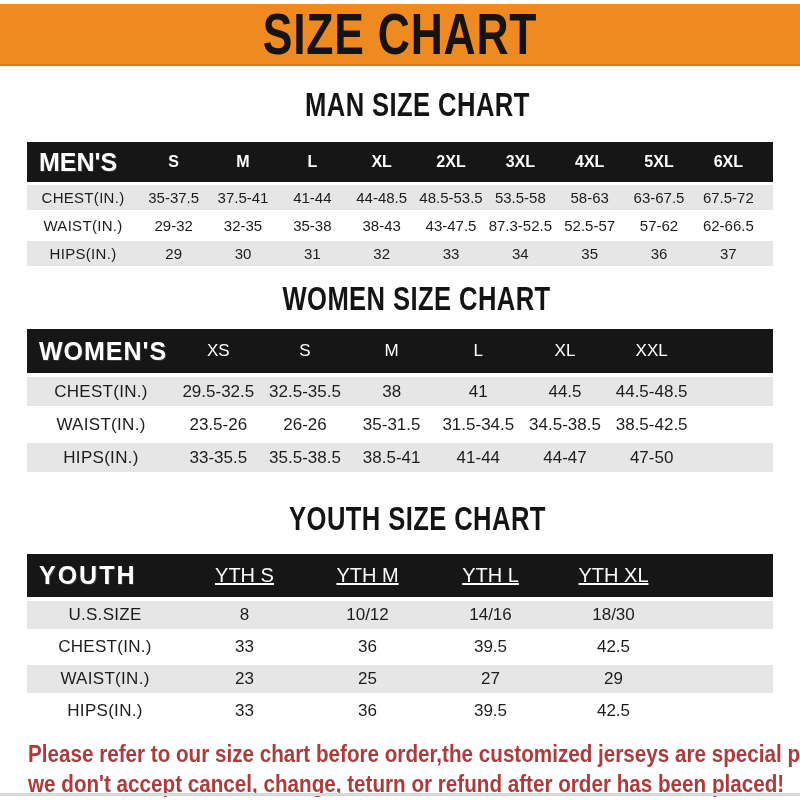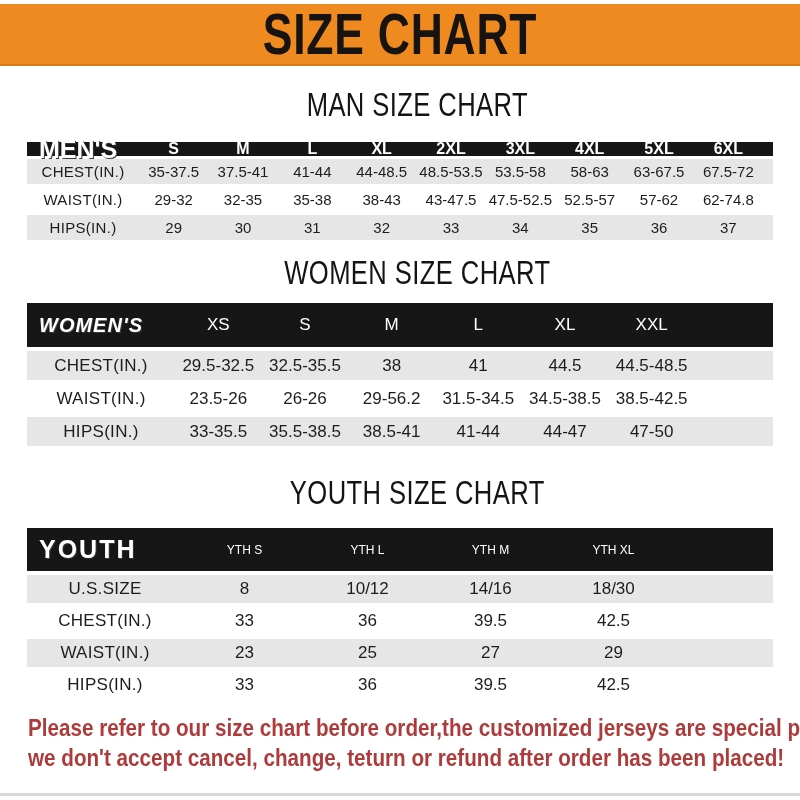--- a/index.html
+++ b/index.html
@@ -23,21 +23,21 @@
     display:inline-block;
     font-size:57px; font-weight:900;
     color:#171310;
     letter-spacing:1px;
     transform:scale(0.78, 1.02);
     white-space:nowrap;
   }
 
   
   .section-title {
-    margin:0; text-align:center; font-weight:400; color:#141414;
+    margin:0; text-align:center; font-weight:700; color:#141414;
     height:36px; line-height:36px;padding-left:34px;
   }
   .cond { display:inline-block; transform:scale(0.8, 1.05); font-size:32px; white-space:nowrap; letter-spacing:0.5px; }
   .st-man   { margin-top:20px; margin-bottom:20px; }
   .st-women { margin-top:14px; margin-bottom:13px; }
   .st-youth { margin-top:28px; margin-bottom:18px; }
 
   
   .chart { margin:0 27px; width:746px; }
   .row { display:grid; align-items:center; text-align:center; }
@@ -47,37 +47,37 @@
   .white { background:#FFFFFF; }
   .cell { overflow:hidden; white-space:nowrap; }
   .band-label {
     text-align:left; padding-left:12px; font-weight:800;
     text-shadow:1px 1px 0 #3a3a3a;
   }
   .row-label { letter-spacing:0.3px; }
 
   
   .t0 .row { grid-template-columns:112px repeat(9, 1fr); padding-right:10px; }
-  .t0 .band { height:14px; }
+  .t0 .band { height:40px; }
   .t0 .band-label { font-size:25px; }
   .t0 .band-cell { font-size:16px; font-weight:700; }
   .t0 .data-row { height:25px; margin-top:3px; font-size:15px; }
 
   
   .t1 .row { grid-template-columns:148px repeat(6, 1fr); padding-right:78px; }
   .t1 .band { height:44px; }
-  .t1 .band-label { font-size:20px; letter-spacing:1px;font-style:italic; }
+  .t1 .band-label { font-size:25px; letter-spacing:1px; }
   .t1 .band-cell { font-size:17px; font-weight:500; }
   .t1 .data-row { height:29px; margin-top:4px; font-size:17px; }
 
   
   .t2 .row { grid-template-columns:156px repeat(4, 1fr); padding-right:98px; }
   .t2 .band { height:43px; }
   .t2 .band-label { font-size:25px; letter-spacing:2px; }
-  .t2 .band-cell { font-size:12px; font-weight:500; }
+  .t2 .band-cell { font-size:20px; font-weight:500;text-decoration:underline; }
   .t2 .data-row { height:28px; margin-top:4px; font-size:17px; }
 
   
   .footer {
     margin:14px 0 0 28px;
     color:#AE3B3B;
     font-weight:700;
   }
   .footer-line {
     display:block;
@@ -125,24 +125,24 @@
       <div class="cell">63-67.5</div>
       <div class="cell">67.5-72</div>
     </div>
     <div class="row data-row white">
       <div class="cell row-label">WAIST(IN.)</div>
       <div class="cell">29-32</div>
       <div class="cell">32-35</div>
       <div class="cell">35-38</div>
       <div class="cell">38-43</div>
       <div class="cell">43-47.5</div>
-      <div class="cell">47.5-52.5</div>
+      <div class="cell">87.3-52.5</div>
       <div class="cell">52.5-57</div>
       <div class="cell">57-62</div>
-      <div class="cell">62-74.8</div>
+      <div class="cell">62-66.5</div>
     </div>
     <div class="row data-row gray">
       <div class="cell row-label">HIPS(IN.)</div>
       <div class="cell">29</div>
       <div class="cell">30</div>
       <div class="cell">31</div>
       <div class="cell">32</div>
       <div class="cell">33</div>
       <div class="cell">34</div>
       <div class="cell">35</div>
@@ -168,43 +168,43 @@
       <div class="cell">32.5-35.5</div>
       <div class="cell">38</div>
       <div class="cell">41</div>
       <div class="cell">44.5</div>
       <div class="cell">44.5-48.5</div>
     </div>
     <div class="row data-row white">
       <div class="cell row-label">WAIST(IN.)</div>
       <div class="cell">23.5-26</div>
       <div class="cell">26-26</div>
-      <div class="cell">29-56.2</div>
+      <div class="cell">35-31.5</div>
       <div class="cell">31.5-34.5</div>
       <div class="cell">34.5-38.5</div>
       <div class="cell">38.5-42.5</div>
     </div>
     <div class="row data-row gray">
       <div class="cell row-label">HIPS(IN.)</div>
       <div class="cell">33-35.5</div>
       <div class="cell">35.5-38.5</div>
       <div class="cell">38.5-41</div>
       <div class="cell">41-44</div>
       <div class="cell">44-47</div>
       <div class="cell">47-50</div>
     </div>
   </div>
 
 <h2 class="section-title st-youth"><span class="cond">YOUTH SIZE CHART</span></h2>
 <div class="chart t2">
     <div class="row band">
       <div class="cell band-label">YOUTH</div>
       <div class="cell band-cell">YTH S</div>
+      <div class="cell band-cell">YTH M</div>
       <div class="cell band-cell">YTH L</div>
-      <div class="cell band-cell">YTH M</div>
       <div class="cell band-cell">YTH XL</div>
     </div>
     <div class="row data-row gray">
       <div class="cell row-label">U.S.SIZE</div>
       <div class="cell">8</div>
       <div class="cell">10/12</div>
       <div class="cell">14/16</div>
       <div class="cell">18/30</div>
     </div>
     <div class="row data-row white">

